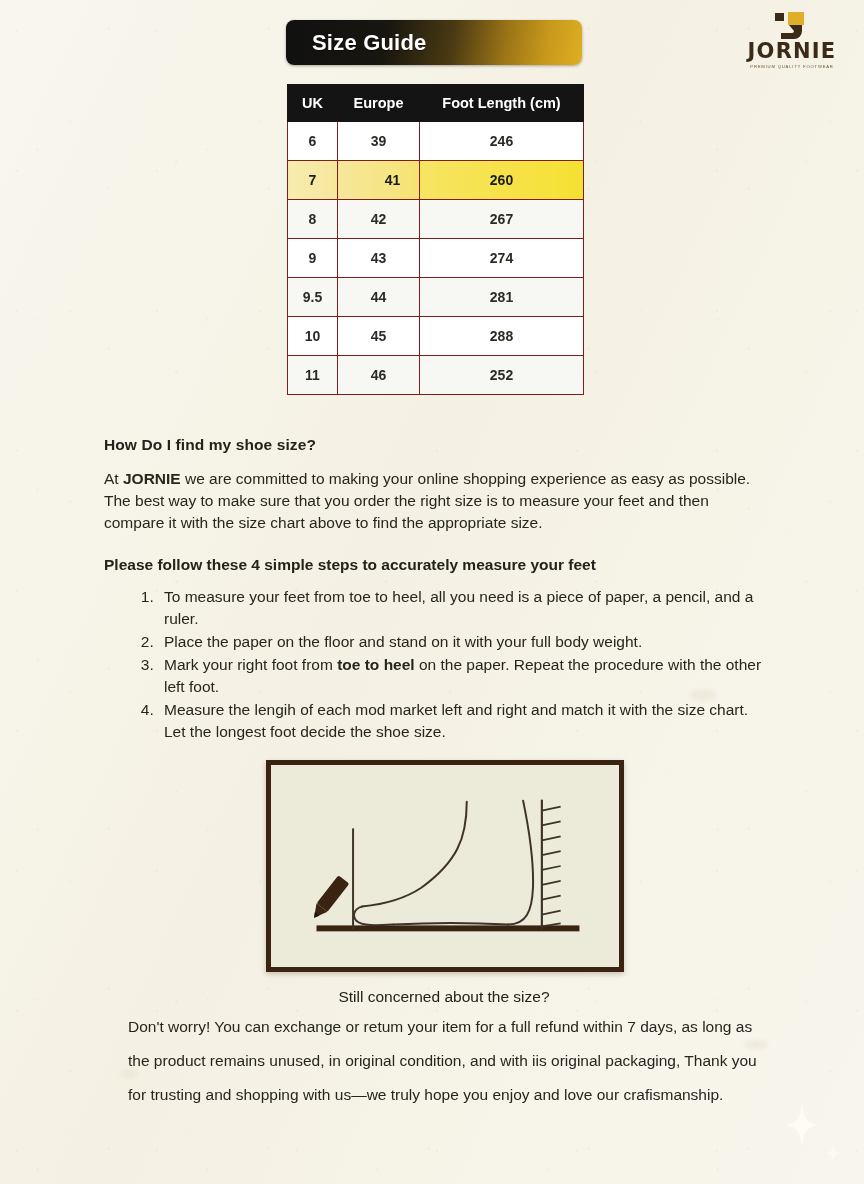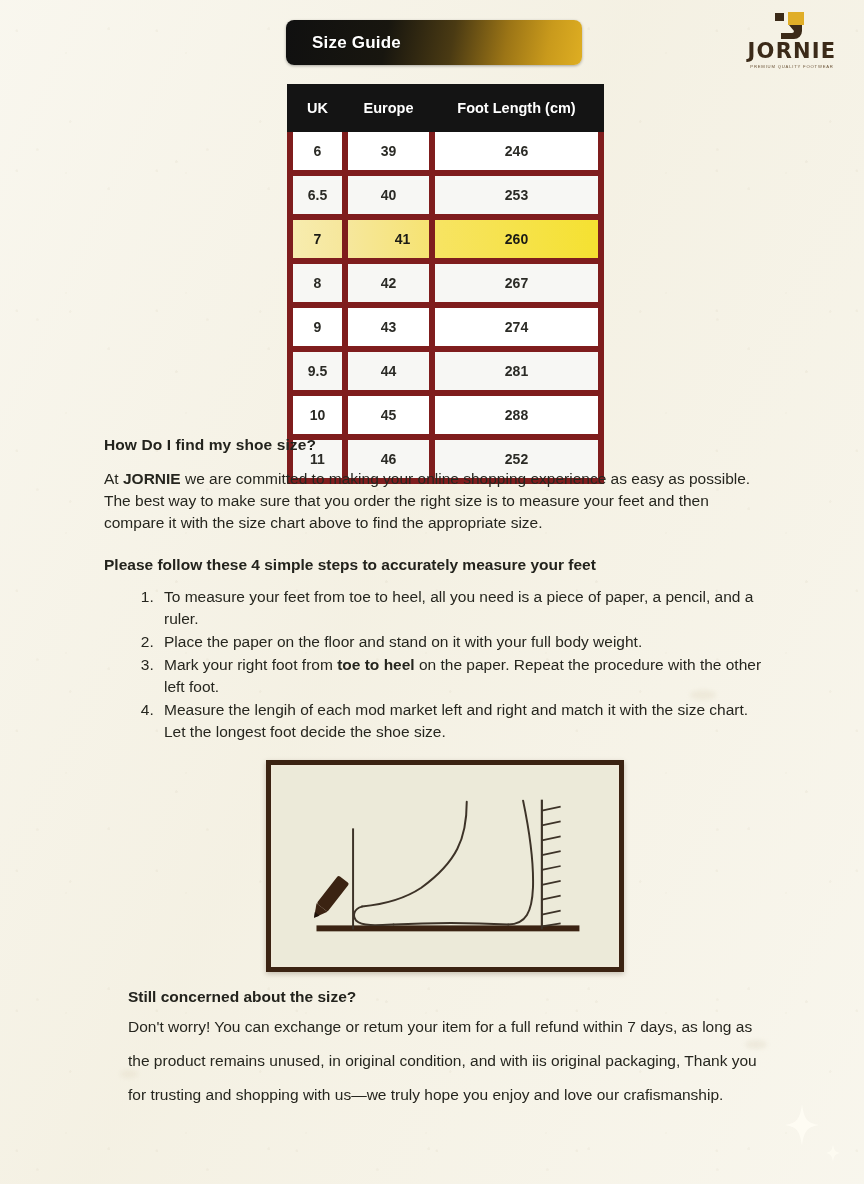--- a/index.html
+++ b/index.html
@@ -40,21 +40,21 @@
     width: 296px; height: 45px;
     border-radius: 8px;
     background: linear-gradient(100deg, #101010 0%, #18160f 34%, #4a3a13 56%, #9c7516 74%, #c99a1c 88%, #deae22 100%);
     box-shadow: 0 1px 3px rgba(0,0,0,.32);
     display: flex; align-items: center;
     padding-left: 26px;
     box-sizing: border-box;
   }
   .badge-title {
     color: #ffffff;
-    font-size: 17px;
+    font-size: 22px;
     font-weight: bold;
     letter-spacing: .2px;
     text-shadow: 0 1px 1px rgba(0,0,0,.5);
   }
   .badge-pill {
     margin-left: 14px;
     background: linear-gradient(180deg,#ffffff 0%,#f2f0ea 55%,#e2dfd6 100%);
     color: #17150f;
     font-size: 16px;
     font-weight: bold;
@@ -79,21 +79,21 @@
 
   
   .size-table {
     position: absolute;
     left: 287px; top: 84px;
     width: 293px;
     border-collapse: collapse;
     table-layout: fixed;
   }
   .size-table th, .size-table td {
-    border: 6px solid #7f1d1d;
+    border: 1px solid #7f1d1d;
     text-align: center;
     font-size: 14px;
     font-weight: bold;
     height: 38px;
     padding: 0;
   }
   .size-table thead th {
     background: #141414;
     color: #ffffff;
     border-color: #141414;
@@ -145,21 +145,21 @@
     border: 2px solid #efeada;
     box-sizing: border-box;
     background: #ecead9;
     position: relative;
     overflow: hidden;
   }
   .illustration svg { display: block; width: 100%; height: 100%; }
 
   
   .closing { position: absolute; left: 128px; top: 988px; width: 632px; }
-  h2.closing-heading { font-size: 15.5px; font-weight: bold; margin: 0 0 4px; color: #23231d; }
+  h2.closing-heading { font-size: 15.5px; font-weight: normal; margin: 0 0 4px; color: #23231d; text-align: center; }
   p.closing-text { font-size: 15.5px; line-height: 34px; margin: 0; color: #26261f; }
 
   
   .sparkle {
     position: absolute; right: 45px; bottom: 38px;
     width: 34px; height: 42px; z-index: 3; pointer-events: none;
   }
   .sparkle-sm {
     position: absolute; right: 24px; bottom: 22px;
     width: 14px; height: 18px; z-index: 3; pointer-events: none;
@@ -199,25 +199,20 @@
         <th class="col-eu">Europe</th>
         <th class="col-len">Foot Length (cm)</th>
       </tr>
     </thead>
     <tbody id="size-table-body">
         <tr class="row-plain">
           <td class="c-uk">6</td>
           <td class="c-eu">39</td>
           <td class="c-len">246</td>
         </tr>
-        <tr class="row-alt">
-          <td class="c-uk">6.5</td>
-          <td class="c-eu">40</td>
-          <td class="c-len">253</td>
-        </tr>
         <tr class="row-highlight">
           <td class="c-uk">7</td>
           <td class="c-eu">41</td>
           <td class="c-len">260</td>
         </tr>
         <tr class="row-alt">
           <td class="c-uk">8</td>
           <td class="c-eu">42</td>
           <td class="c-len">267</td>
         </tr>

